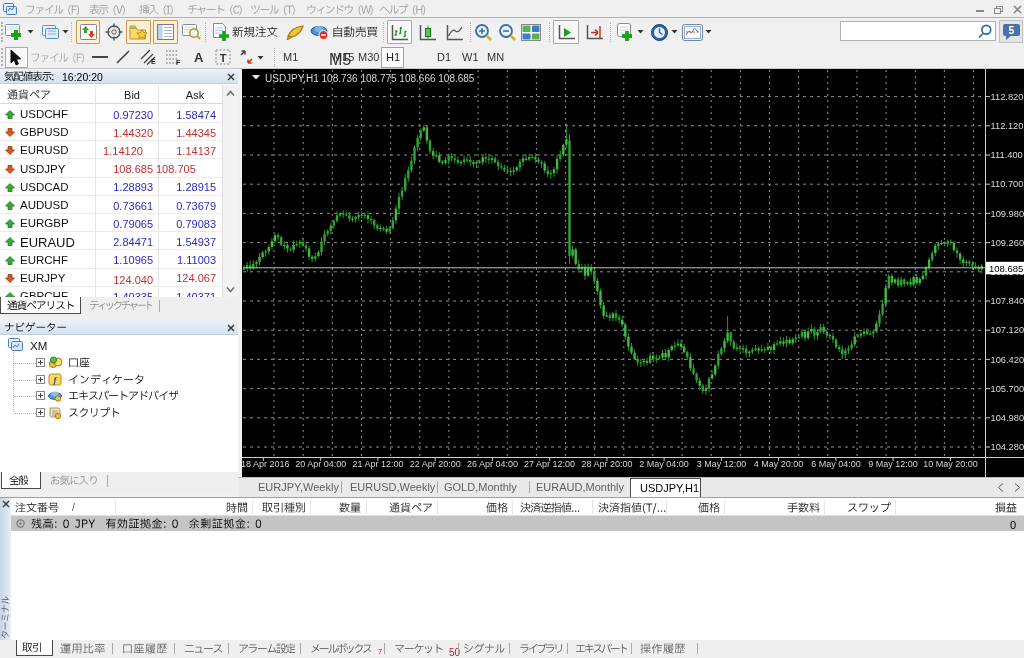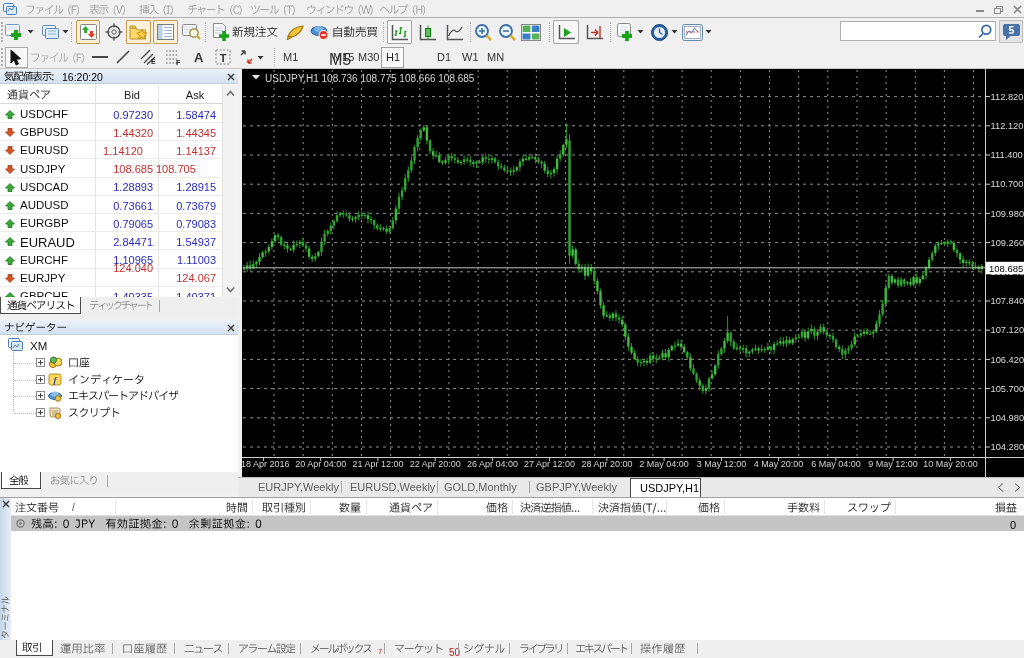--- a/index.html
+++ b/index.html
@@ -395,21 +395,21 @@
       <path d="M5 0.5 L9.5 5 H7 V8.5 H3 V5 H0.5z" fill="#3aa83a" stroke="#1a7a1a" stroke-width="0.8"></path>
     </svg>
     <div class="t" style="left:20px;top:149.6px;font-size:11.5px;color:#111;">EURCHF</div>
     <div class="t" style="left:93px;top:150.1px;width:60px;text-align:right;font-size:11px;color:#2a2ac0;">1.10965</div>
     <div class="t" style="left:156px;top:150.1px;width:60px;text-align:right;font-size:11px;color:#2a2ac0;">1.11003</div>
     <div class="abs" style="left:0;top:164px;width:222px;height:1px;background:#ececec"></div>
     <svg class="abs" style="left:5px;top:170px" width="10" height="9" viewBox="0 0 10 9">
       <path d="M5 8.5 L0.5 4 H3 V0.5 H7 V4 H9.5z" fill="#d85426" stroke="#a03a10" stroke-width="0.8"></path>
     </svg>
     <div class="t" style="left:20px;top:167.79999999999998px;font-size:11.5px;color:#111;">EURJPY</div>
-    <div class="t" style="left:93px;top:158px;width:60px;text-align:right;font-size:11px;color:#c03030;">124.040</div>
+    <div class="t" style="left:93px;top:170px;width:60px;text-align:right;font-size:11px;color:#c03030;">124.040</div>
     <div class="t" style="left:156px;top:168.29999999999998px;width:60px;text-align:right;font-size:11px;color:#c03030;">124.067</div>
     <div class="abs" style="left:0;top:182px;width:222px;height:1px;background:#ececec"></div>
     <svg class="abs" style="left:5px;top:188px" width="10" height="9" viewBox="0 0 10 9">
       <path d="M5 0.5 L9.5 5 H7 V8.5 H3 V5 H0.5z" fill="#3aa83a" stroke="#1a7a1a" stroke-width="0.8"></path>
     </svg>
     <div class="t" style="left:20px;top:186.0px;font-size:11.5px;color:#111;">GBPCHF</div>
     <div class="t" style="left:93px;top:186.5px;width:60px;text-align:right;font-size:11px;color:#2a2ac0;">1.40335</div>
     <div class="t" style="left:156px;top:186.5px;width:60px;text-align:right;font-size:11px;color:#2a2ac0;">1.40371</div>
   </div>
 <div class="abs" style="left:222px;top:85px;width:16px;height:212px;background:#f2f2f2;border-left:1px solid #e0e0e0"></div>
@@ -1144,21 +1144,21 @@
       <line x1="712.4" y1="388.5" x2="712.4" y2="392" stroke="#cfcfcf"></line>
       <text x="712.4" y="398" font-size="9" fill="#d4d4d4" text-anchor="middle" font-family="Liberation Sans">10 May 20:00</text>
       <path d="M14 6 h8 l-4 4.6z" fill="#e8e8e8"></path>
       <text x="27" y="13" font-size="10" fill="#d8d8d8" font-family="Liberation Sans">USDJPY,H1  108.736 108.775 108.666 108.685</text>
     </svg>
   </div>
 <div class="abs" style="left:238px;top:477px;width:786px;height:20px;background:#e9e9e9;border-top:1px solid #bdbdbd"></div>
 <div class="t" style="left:258px;top:481px;font-size:11px;color:#5f5f5f;">EURJPY,Weekly</div>
 <div class="t" style="left:350px;top:481px;font-size:11px;color:#5f5f5f;">EURUSD,Weekly</div>
 <div class="t" style="left:444px;top:481px;font-size:11px;color:#5f5f5f;">GOLD,Monthly</div>
-<div class="t" style="left:536px;top:481px;font-size:11px;color:#5f5f5f;">GBPJPY,Weekly</div>
+<div class="t" style="left:536px;top:481px;font-size:11px;color:#5f5f5f;">EURAUD,Monthly</div>
 <div class="abs" style="left:341px;top:481px;width:1px;height:12px;background:#aaa"></div>
 <div class="abs" style="left:437px;top:481px;width:1px;height:12px;background:#aaa"></div>
 <div class="abs" style="left:529px;top:481px;width:1px;height:12px;background:#aaa"></div>
 <div class="abs" style="left:630px;top:478px;width:71px;height:19px;background:#fff;border:1.5px solid #4a4a4a;border-bottom:none"></div>
 <div class="t" style="left:640px;top:481.5px;font-size:11px;color:#000;">USDJPY,H1</div>
 <svg class="abs" style="left:998px;top:483px" width="22" height="9" viewBox="0 0 22 9">
     <path d="M5 0.5 L0.5 4.5 L5 8.5" stroke="#555" fill="none"></path>
     <path d="M17 0.5 L21.5 4.5 L17 8.5" stroke="#555" fill="none"></path>
   </svg>
 <div class="abs" style="left:0;top:497px;width:1024px;height:161px;background:#fff;border-top:1px solid #a0a0a0"></div>

